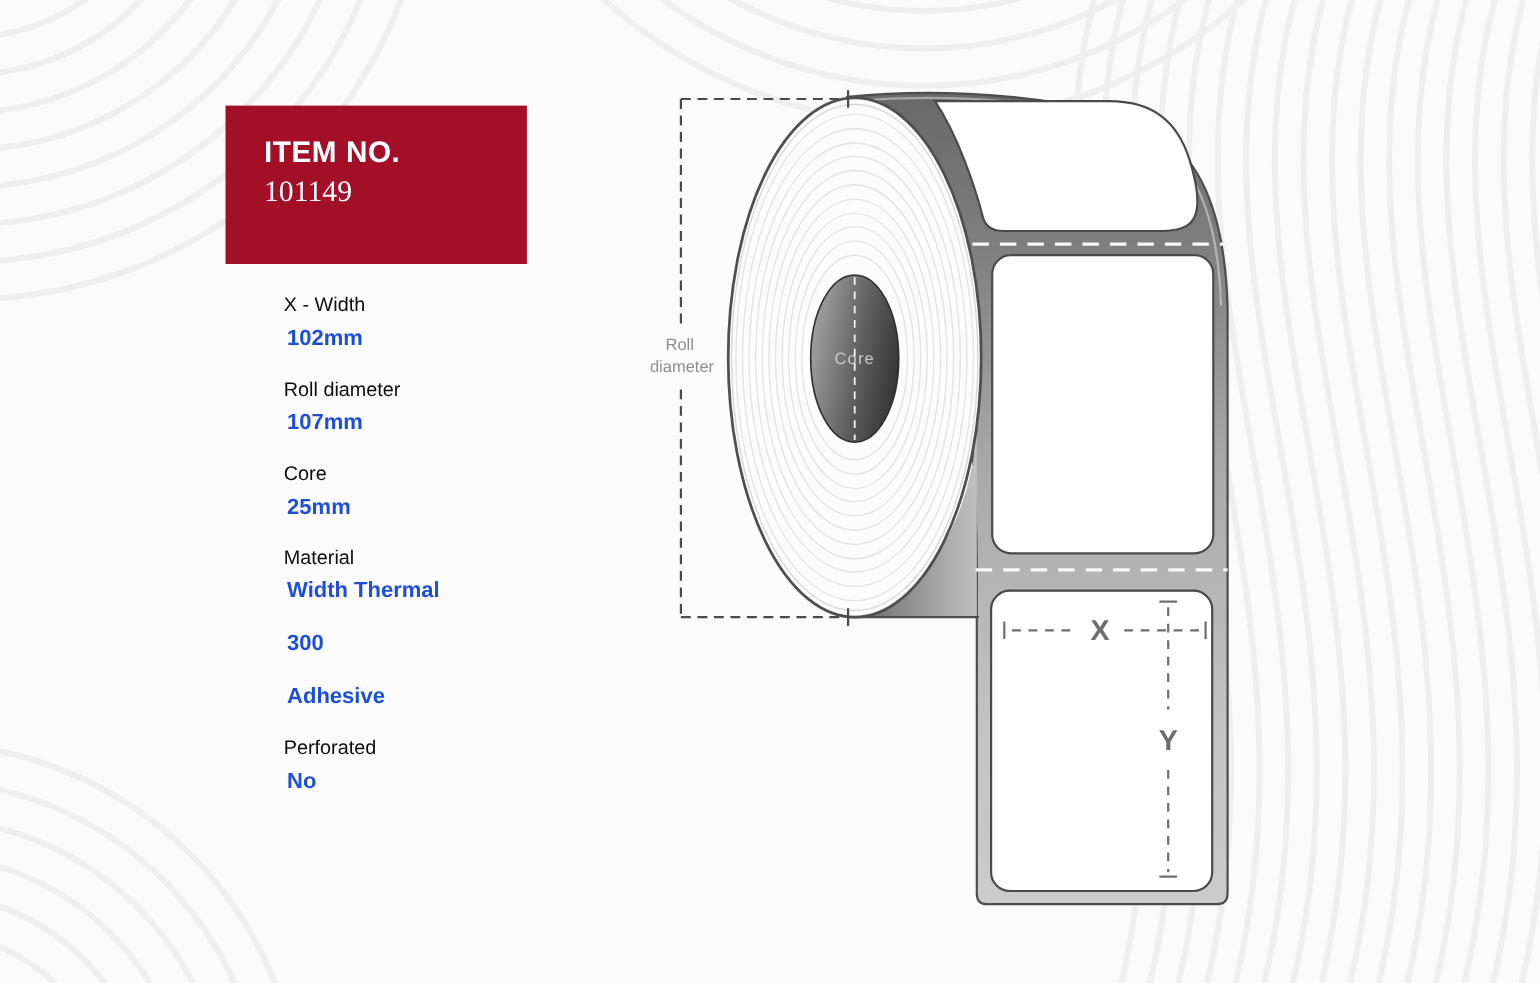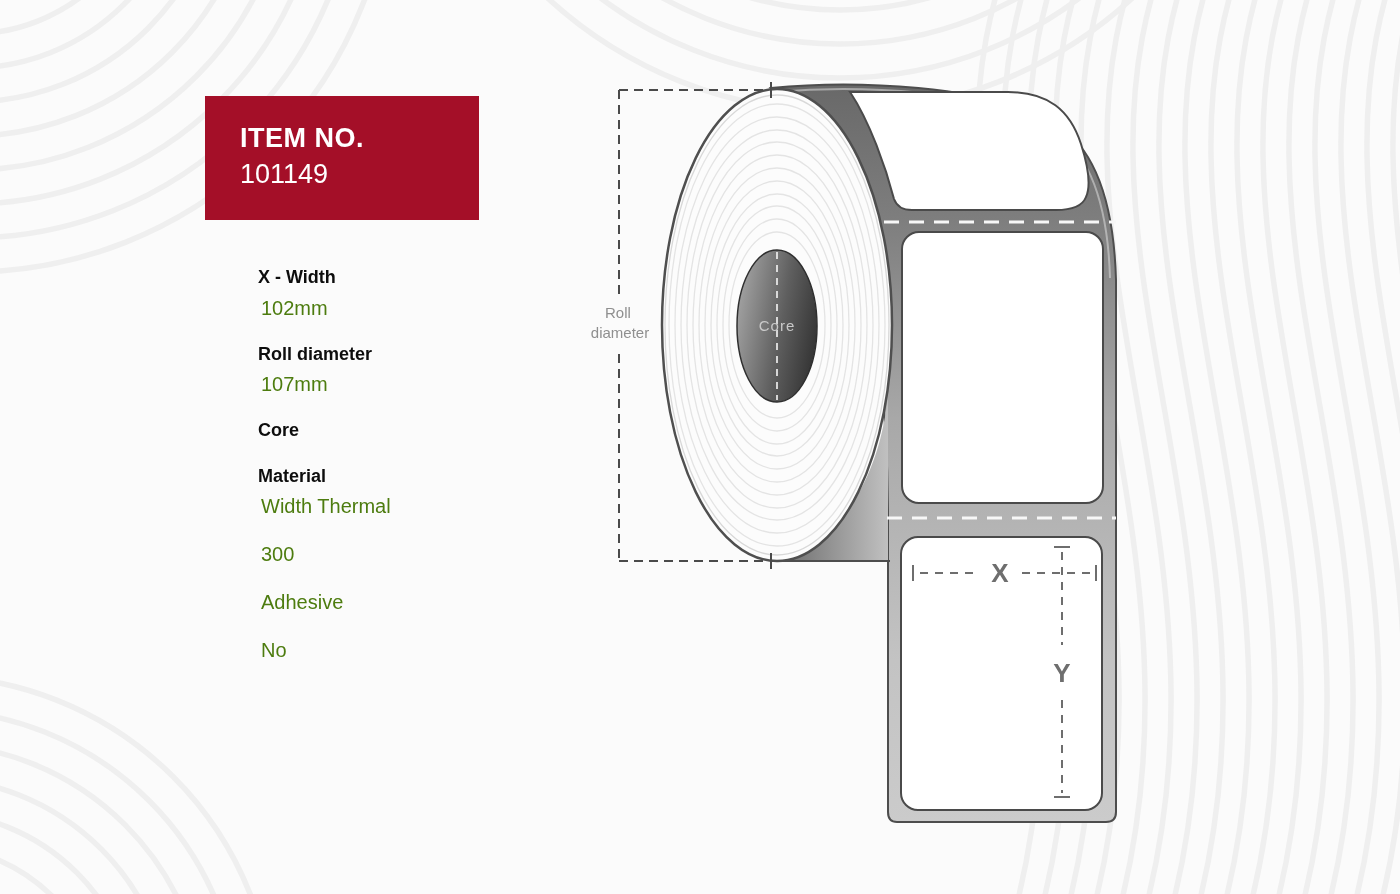--- a/index.html
+++ b/index.html
@@ -5,30 +5,30 @@
   html,body{margin:0;padding:0;}
   body{
     width:1400px;height:894px;position:relative;overflow:hidden;
     background:#fbfbfb;
     font-family:"Liberation Sans", sans-serif;
   }
   .stage{position:absolute;left:0;top:0;}
   
   .left-col{position:absolute;left:0;top:0;width:560px;height:894px;}
   .item-box{
-    position:absolute;left:205px;top:96px;width:274px;height:124px;
+    position:absolute;left:205px;top:96px;width:274px;height:144px;
     background:#A40F28;color:#ffffff;box-sizing:border-box;
     padding:24px 0 0 35px;
   }
   .item-label{font-size:27px;font-weight:bold;letter-spacing:0.5px;line-height:1.35;}
-  .item-number{font-size:27px;font-weight:normal;line-height:1.35;}
+  .item-number{font-size:27px;font-weight:normal;line-height:1.35;font-family:Liberation Serif, serif;}
   .specs{position:absolute;left:258px;top:267px;width:290px;}
   .spec{margin-bottom:24px;}
-  .spec-label{font-size:18px;font-weight:bold;color:#0d0d0d;line-height:1.2;}
-  .spec-value{font-size:20px;font-weight:normal;color:#4d7c0f;line-height:1.2;margin-top:7px;padding-left:3px;}
+  .spec-label{font-size:18px;font-weight:normal;color:#0d0d0d;line-height:1.2;}
+  .spec-value{font-size:20px;font-weight:bold;color:#1d4ed8;line-height:1.2;margin-top:7px;padding-left:3px;}
   svg text{font-family:"Liberation Sans", sans-serif;}
 </style>
 </head>
 <body>
 
 <svg class="stage" width="1400" height="894" viewBox="0 0 1400 894">
   <defs>
     <linearGradient id="gWrap" x1="0" y1="88" x2="0" y2="822" gradientUnits="userSpaceOnUse">
       <stop offset="0" stop-color="#696969"></stop>
       <stop offset="0.18" stop-color="#7e7e7e"></stop>
@@ -170,28 +170,30 @@
     <div class="spec">
       <div class="spec-label">X - Width</div>
       <div class="spec-value">102mm</div>
     </div>
     <div class="spec">
       <div class="spec-label">Roll diameter</div>
       <div class="spec-value">107mm</div>
     </div>
     <div class="spec">
       <div class="spec-label">Core</div>
+      <div class="spec-value">25mm</div>
     </div>
     <div class="spec">
       <div class="spec-label">Material</div>
       <div class="spec-value">Width Thermal</div>
     </div>
     <div class="spec">
       <div class="spec-value">300</div>
     </div>
     <div class="spec">
       <div class="spec-value">Adhesive</div>
     </div>
     <div class="spec">
+      <div class="spec-label">Perforated</div>
       <div class="spec-value">No</div>
     </div>
   </div>
 </div>
 
 </body></html>

